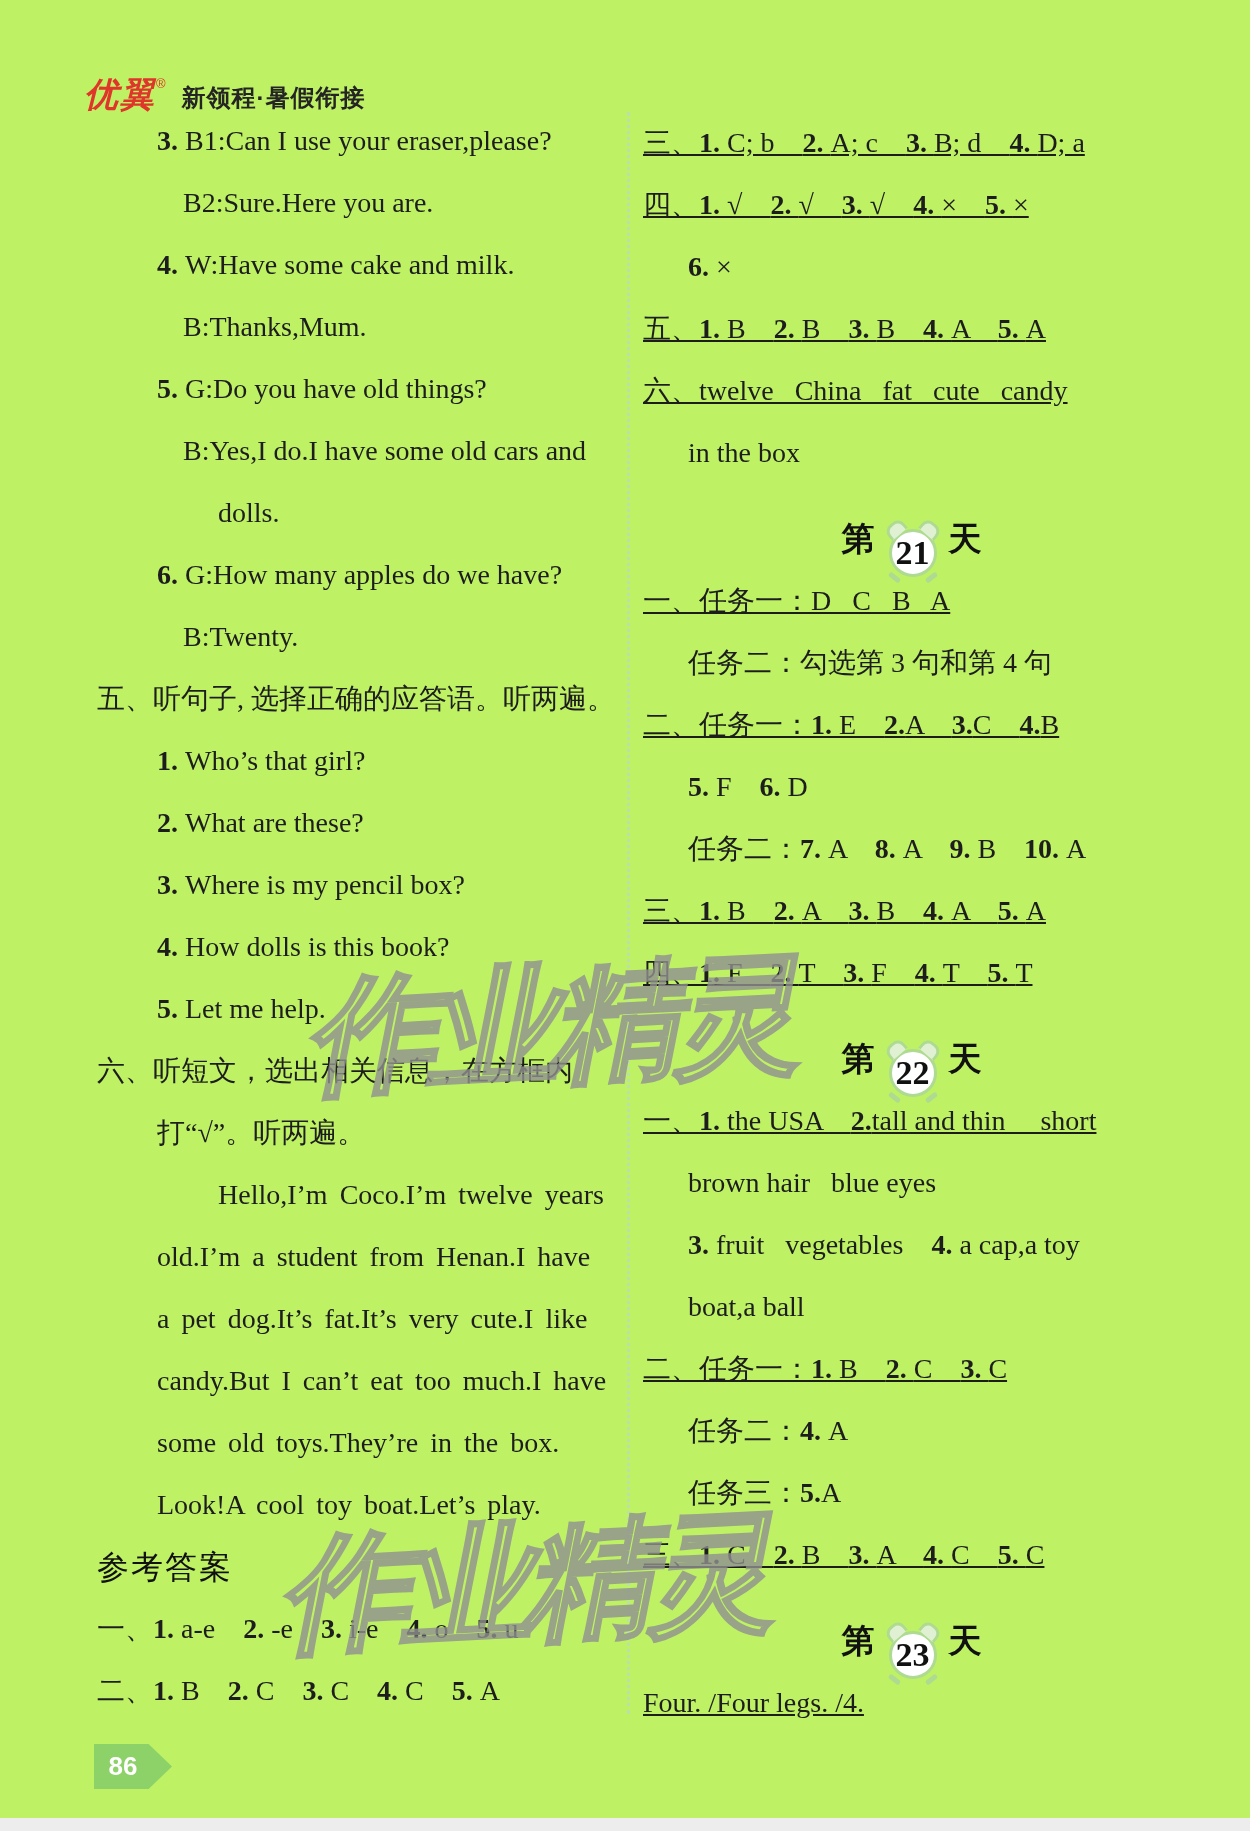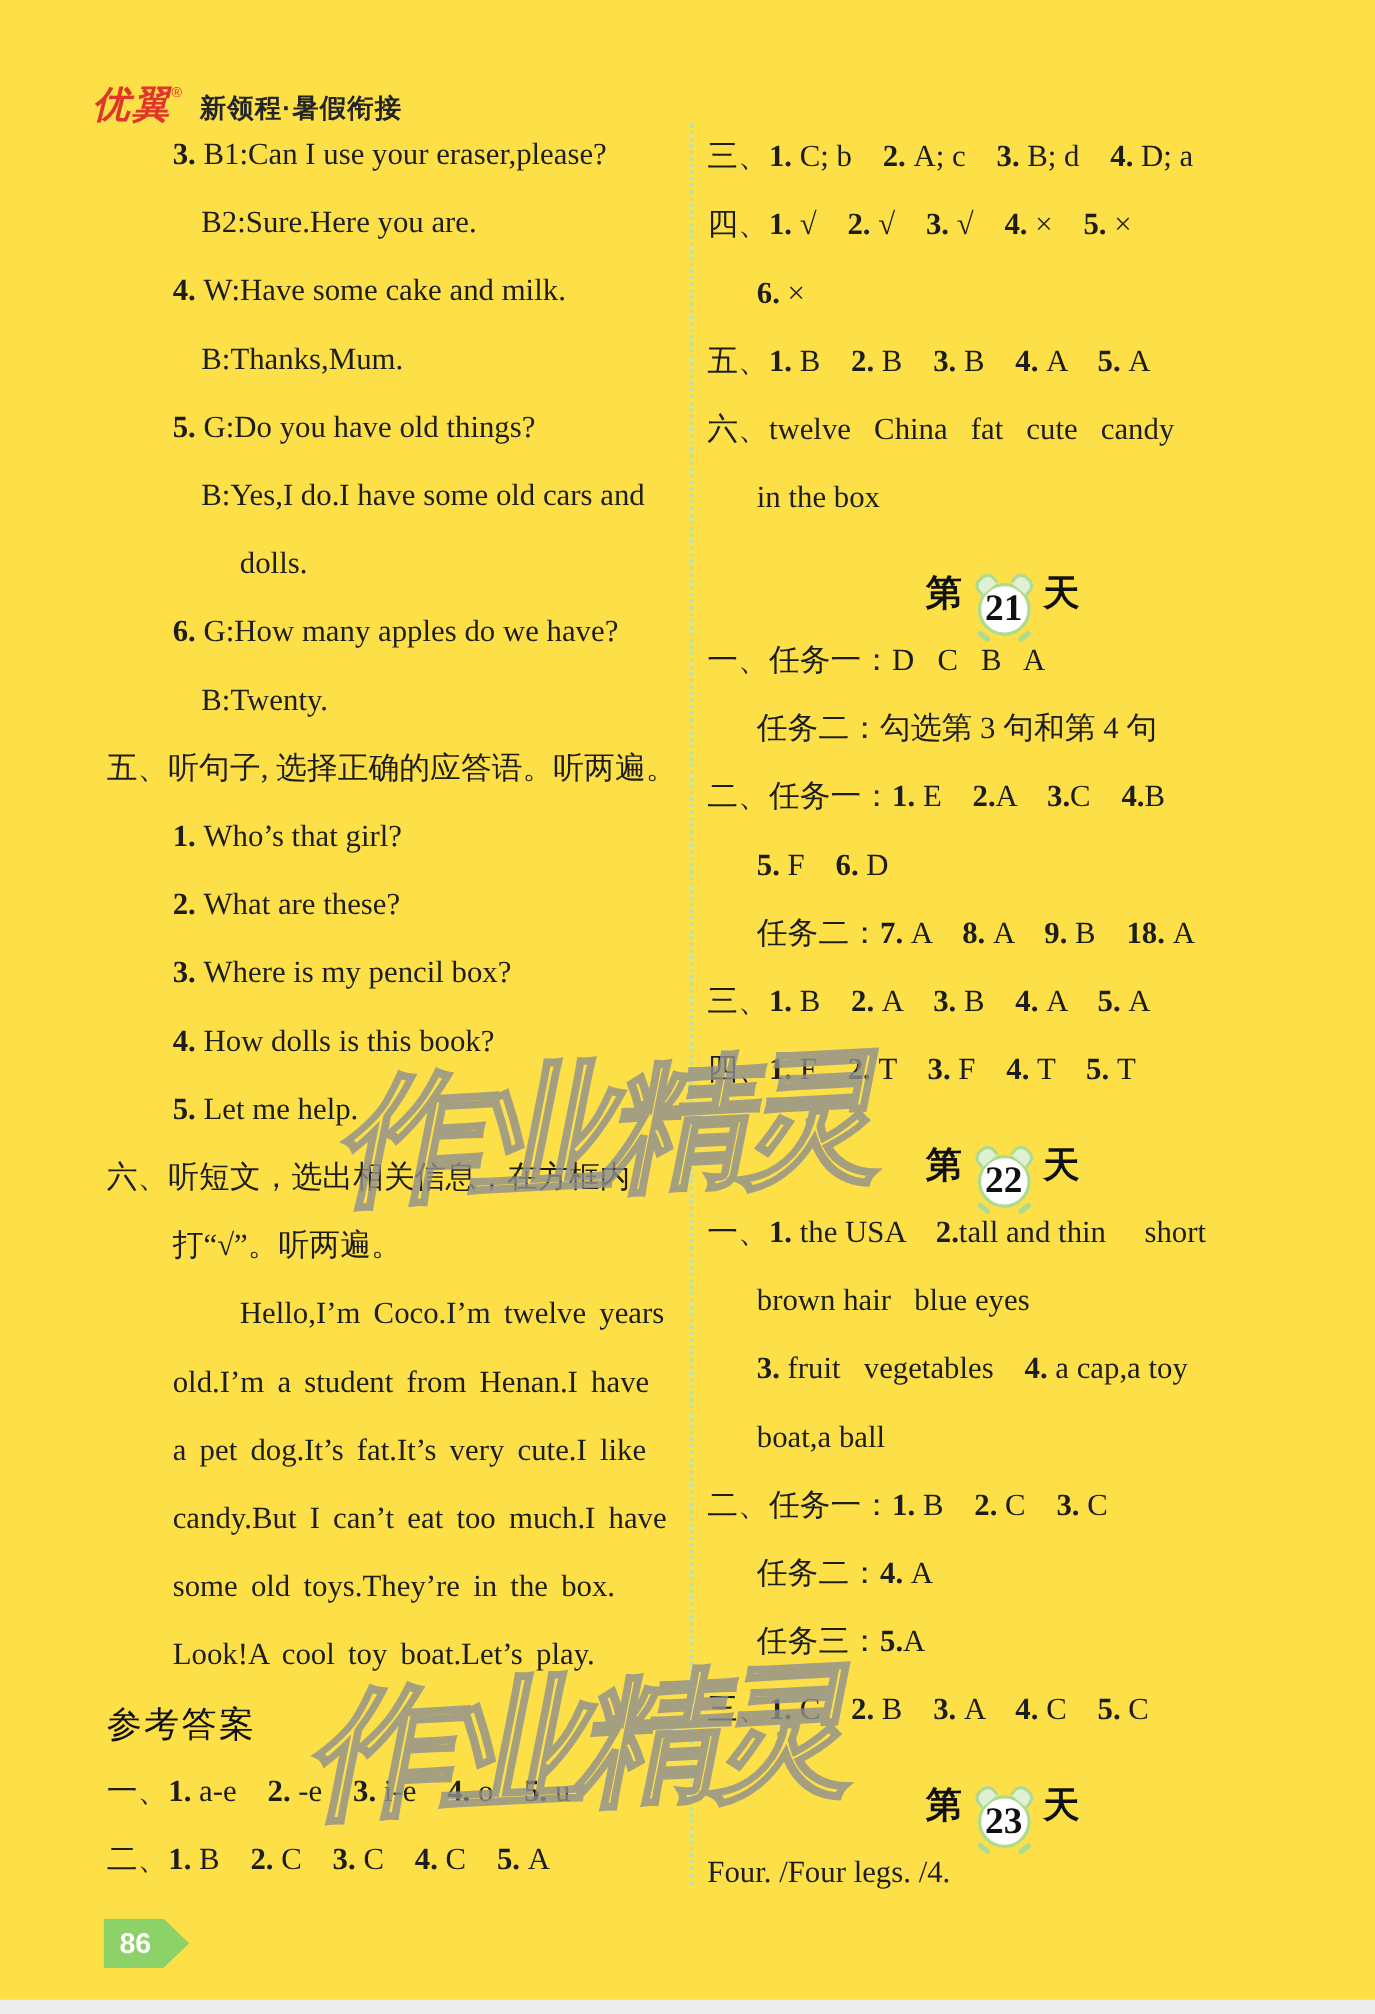--- a/index.html
+++ b/index.html
@@ -1,16 +1,16 @@
 <!DOCTYPE html>
 <html><head>
 <meta charset="utf-8">
 <style>
   html,body{margin:0;padding:0;background:#ffffff;}
-  .page{position:relative;width:1250px;height:1831px;background:#fde047;overflow:hidden;
+  .page{position:relative;width:1250px;height:1831px;background:#bef264;overflow:hidden;
         font-family:"Liberation Serif","DejaVu Serif",serif;color:#1d1d1d;}
 
   
   .brand-row{position:absolute;left:84px;top:64px;white-space:nowrap;line-height:40px;}
   .brand{font-size:34px;font-weight:bold;font-style:italic;color:#e0352a;
          font-family:"Liberation Sans","DejaVu Sans",sans-serif;letter-spacing:2px;}
   .reg{font-size:13px;color:#e0352a;vertical-align:18px;font-family:"Liberation Sans",sans-serif;}
   .series{font-size:24px;font-weight:bold;color:#242424;margin-left:12px;letter-spacing:1px;
           font-family:"Liberation Sans","DejaVu Sans",sans-serif;}
 
@@ -18,21 +18,21 @@
   .divider{position:absolute;left:627px;top:112px;height:1602px;width:0;border-left:3px dotted #bce0a8;}
   .col{position:absolute;font-size:28px;line-height:62px;}
   .col-left{left:75px;top:110px;width:500px;}
   .col-right{left:620px;top:112px;width:585px;}
   .line{white-space:pre;height:62px;}
   .b{font-weight:bold;}
   .col-left .ind0{padding-left:22px;}
   .col-left .ind1{padding-left:82px;}
   .col-left .ind2{padding-left:108px;}
   .col-left .ind3{padding-left:143px;}
-  .col-right .ind0{padding-left:23px;}
+  .col-right .ind0{padding-left:23px;text-decoration:underline;}
   .col-right .ind1{padding-left:68px;}
   .para{word-spacing:5px;}
 
   .heading{font-family:"Liberation Sans","DejaVu Sans",sans-serif;font-weight:normal;
            font-size:32px;padding-left:22px;letter-spacing:2px;color:#111;}
 
   
   .day{text-align:center;margin-top:24px;font-family:"Liberation Sans","DejaVu Sans",sans-serif;
        font-weight:bold;white-space:pre;}
   .day-txt{font-size:33px;color:#111;letter-spacing:2px;}
@@ -108,21 +108,21 @@
       <div class="line ind0"><span>四、</span><span class="b">1. </span><span>√    </span><span class="b">2. </span><span>√    </span><span class="b">3. </span><span>√    </span><span class="b">4. </span><span>×    </span><span class="b">5. </span><span>×</span></div>
       <div class="line ind1"><span class="b">6. </span><span>×</span></div>
       <div class="line ind0"><span>五、</span><span class="b">1. </span><span>B    </span><span class="b">2. </span><span>B    </span><span class="b">3. </span><span>B    </span><span class="b">4. </span><span>A    </span><span class="b">5. </span><span>A</span></div>
       <div class="line ind0"><span>六、twelve   China   fat   cute   candy</span></div>
       <div class="line ind1"><span>in the box</span></div>
       <div class="line day"><span class="day-txt">第</span><span class="clock"><i class="bell-l"></i><i class="bell-r"></i><i class="foot-l"></i><i class="foot-r"></i><span class="day-num">21</span></span><span class="day-txt">天</span></div>
       <div class="line ind0"><span>一、任务一：D   C   B   A</span></div>
       <div class="line ind1"><span>任务二：勾选第 3 句和第 4 句</span></div>
       <div class="line ind0"><span>二、任务一：</span><span class="b">1. </span><span>E    </span><span class="b">2.</span><span>A    </span><span class="b">3.</span><span>C    </span><span class="b">4.</span><span>B</span></div>
       <div class="line ind1"><span class="b">5. </span><span>F    </span><span class="b">6. </span><span>D</span></div>
-      <div class="line ind1"><span>任务二：</span><span class="b">7. </span><span>A    </span><span class="b">8. </span><span>A    </span><span class="b">9. </span><span>B    </span><span class="b">18. </span><span>A</span></div>
+      <div class="line ind1"><span>任务二：</span><span class="b">7. </span><span>A    </span><span class="b">8. </span><span>A    </span><span class="b">9. </span><span>B    </span><span class="b">10. </span><span>A</span></div>
       <div class="line ind0"><span>三、</span><span class="b">1. </span><span>B    </span><span class="b">2. </span><span>A    </span><span class="b">3. </span><span>B    </span><span class="b">4. </span><span>A    </span><span class="b">5. </span><span>A</span></div>
       <div class="line ind0"><span>四、</span><span class="b">1. </span><span>F    </span><span class="b">2. </span><span>T    </span><span class="b">3. </span><span>F    </span><span class="b">4. </span><span>T    </span><span class="b">5. </span><span>T</span></div>
       <div class="line day"><span class="day-txt">第</span><span class="clock"><i class="bell-l"></i><i class="bell-r"></i><i class="foot-l"></i><i class="foot-r"></i><span class="day-num">22</span></span><span class="day-txt">天</span></div>
       <div class="line ind0"><span>一、</span><span class="b">1. </span><span>the USA    </span><span class="b">2.</span><span>tall and thin     short</span></div>
       <div class="line ind1"><span>brown hair   blue eyes</span></div>
       <div class="line ind1"><span class="b">3. </span><span>fruit   vegetables    </span><span class="b">4. </span><span>a cap,a toy</span></div>
       <div class="line ind1"><span>boat,a ball</span></div>
       <div class="line ind0"><span>二、任务一：</span><span class="b">1. </span><span>B    </span><span class="b">2. </span><span>C    </span><span class="b">3. </span><span>C</span></div>
       <div class="line ind1"><span>任务二：</span><span class="b">4. </span><span>A</span></div>
       <div class="line ind1"><span>任务三：</span><span class="b">5.</span><span>A</span></div>

